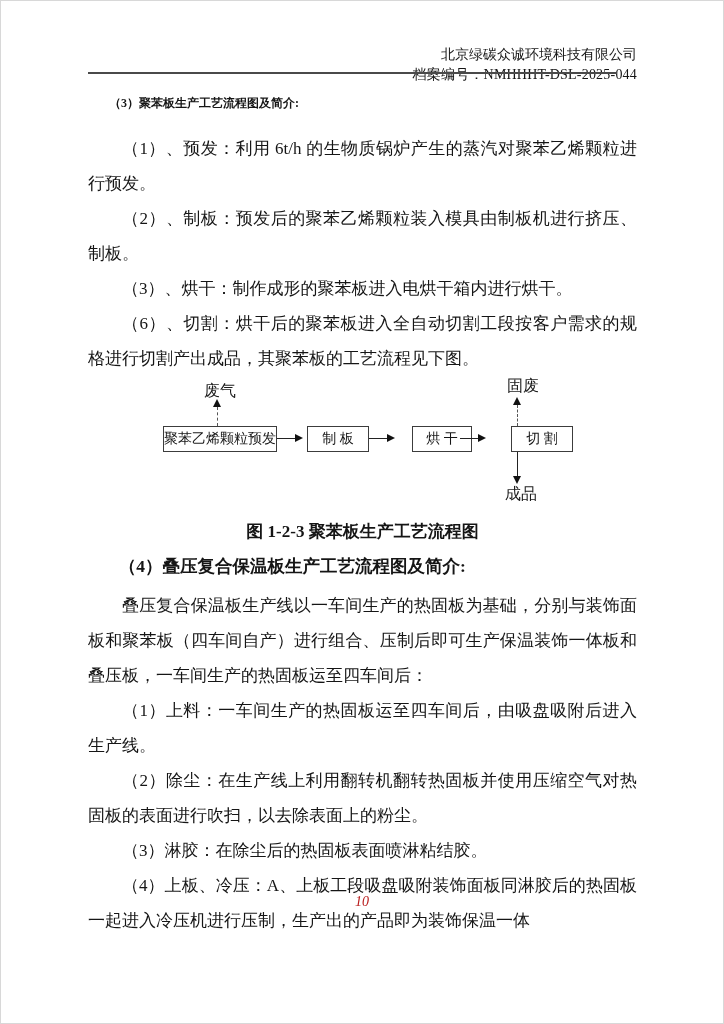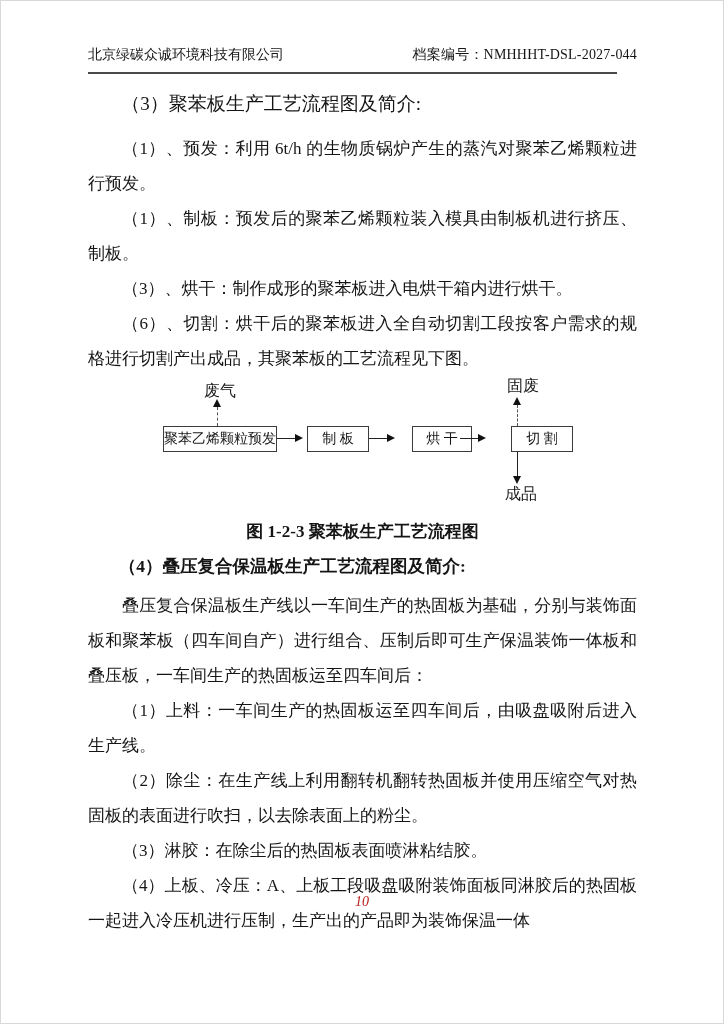--- a/index.html
+++ b/index.html
@@ -11,33 +11,34 @@
     font-family:"Liberation Serif","DejaVu Serif",serif;
     color:#151515;
     overflow:hidden;
   }
   
   .hdr{
     position:absolute;top:45px;left:88px;width:549px;
     display:flex;justify-content:space-between;align-items:flex-end;
     font-size:14px;line-height:20px;
     padding-bottom:6px;
+    flex-direction:column;
   }
   .hdr-rule{
     position:absolute;top:72px;left:88px;width:529px;
     border-top:2px solid #4a4a4a;
   }
   .hdr .docno{letter-spacing:0.2px;}
   
   .main{
     position:absolute;top:72px;left:88px;width:549px;
     font-size:17px;line-height:35px;text-align:justify;
   }
   .main p{margin:0;text-indent:2em;}
-  .h3{font-weight:normal;font-size:19px;margin:14px 0 10px 0 !important;text-indent:1.75em !important;}
+  .h3{font-weight:bold;font-size:12px;margin:14px 0 10px 0 !important;text-indent:1.75em !important;}
   .h4{font-weight:bold;font-size:17.5px;margin:0 !important;text-indent:1.75em !important;}
   .caption{font-weight:bold;text-align:center;text-indent:0 !important;margin-top:6px !important;}
   .ov{margin-top:4px !important;}
   
   .diagram{
     position:relative;height:132px;margin:0;
     font-size:16px;line-height:18px;text-align:left;
   }
   .dg-label{position:absolute;white-space:nowrap;color:#1b1b1b;}
   .lbl-wastegas{left:116px;top:6px;}
@@ -80,28 +81,28 @@
     text-align:center;font-size:14px;line-height:20px;color:#b91c1c;font-style:italic;
   }
 </style>
 </head>
 <body>
 
 <div class="sheet">
 
   <div class="hdr">
     <span>北京绿碳众诚环境科技有限公司</span>
-    <span class="docno"><span>档案编号：</span><span>NMHHHT-DSL-2027-044</span></span>
+    <span class="docno"><span>档案编号：</span><span>NMHHHT-DSL-2025-044</span></span>
   </div>
   <div class="hdr-rule"></div>
 
   <div class="main">
     <p class="h3">（3）聚苯板生产工艺流程图及简介:</p>
     <p>（1）、预发：利用 6t/h 的生物质锅炉产生的蒸汽对聚苯乙烯颗粒进行预发。</p>
-    <p>（1）、制板：预发后的聚苯乙烯颗粒装入模具由制板机进行挤压、制板。</p>
+    <p>（2）、制板：预发后的聚苯乙烯颗粒装入模具由制板机进行挤压、制板。</p>
     <p>（3）、烘干：制作成形的聚苯板进入电烘干箱内进行烘干。</p>
     <p>（6）、切割：烘干后的聚苯板进入全自动切割工段按客户需求的规格进行切割产出成品，其聚苯板的工艺流程见下图。</p>
 
     <div class="diagram">
       <span class="dg-label lbl-wastegas">废气</span>
       <span class="dg-label lbl-solidwaste">固废</span>
       <span class="dg-label lbl-product">成品</span>
 
       <div class="vdash d1"></div>
       <div class="vdash d2"></div>

